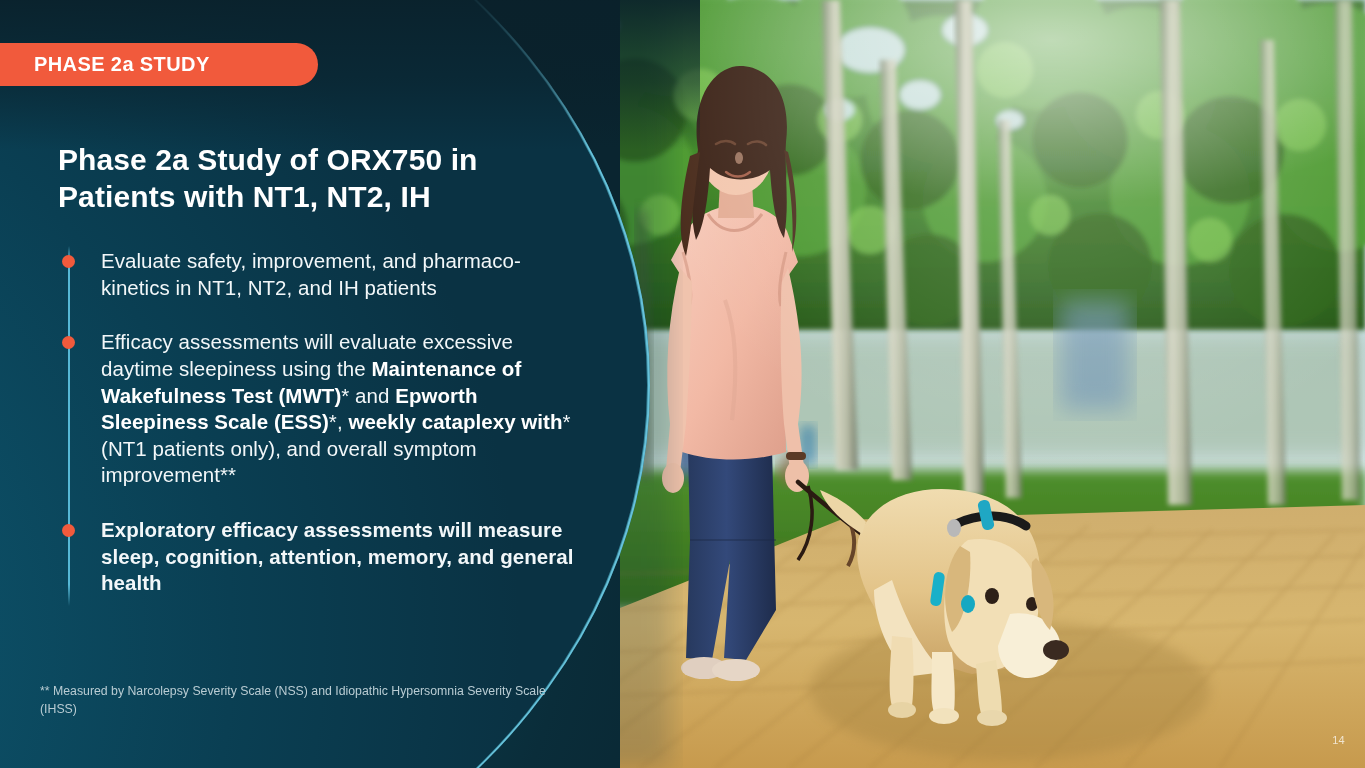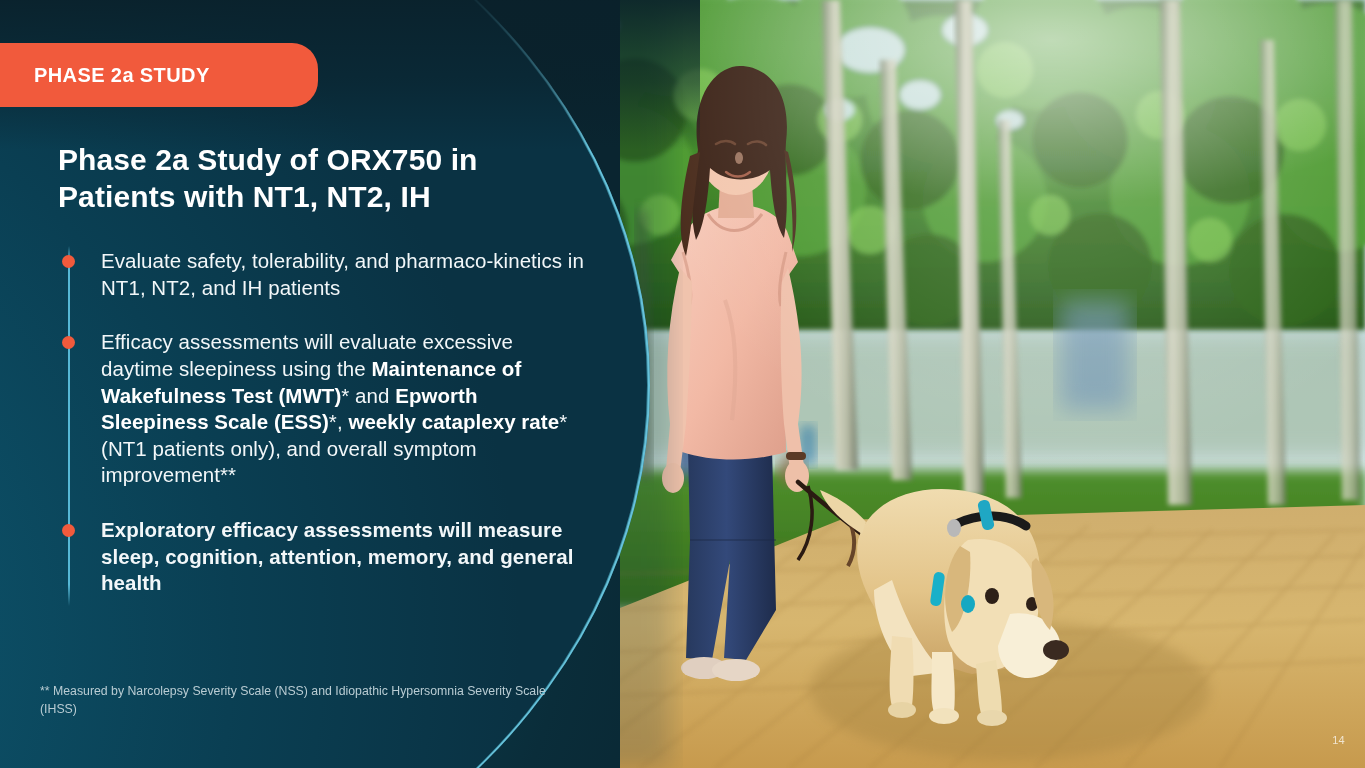--- a/index.html
+++ b/index.html
@@ -64,21 +64,21 @@
     position:absolute; left:0; top:0;
     width:700px; height:150px;
     background:linear-gradient(180deg, rgba(10,33,43,.92) 0%, rgba(10,33,43,.55) 55%, rgba(10,33,43,0) 100%);
     pointer-events:none;
   }
 
   
   .badge {
     position:absolute;
     left:0; top:43px;
-    height:64px;
+    height:43px;
     padding:0 44px 0 34px;
     display:flex; align-items:center;
     background:#f15a3c;
     border-radius:0 26px 26px 0;
     min-width:318px;
   }
   .badge-label {
     color:#ffffff;
     font-size:20px;
     font-weight:bold;
@@ -409,25 +409,25 @@
     <span class="badge-label">PHASE 2a STUDY</span>
   </div>
 
   <h1 class="title">Phase 2a Study of ORX750 in Patients with NT1, NT2, IH</h1>
 
   <div class="rail"></div>
 
   <div class="bullets" id="bullet-list">
       <div class="bullet">
         <span class="dot"></span>
-        <div class="bullet-text"><span>Evaluate safety, tolerability, and pharmaco-kinetics in NT1, NT2, and IH patients</span></div>
+        <div class="bullet-text"><span>Evaluate safety, improvement, and pharmaco-kinetics in NT1, NT2, and IH patients</span></div>
       </div>
       <div class="bullet">
         <span class="dot"></span>
-        <div class="bullet-text"><span>Efficacy assessments will evaluate excessive daytime sleepiness using the </span><b>Maintenance of Wakefulness Test (MWT)</b><span>* and </span><b>Epworth Sleepiness Scale (ESS)</b><span>*, </span><b>weekly cataplexy rate</b><span>* (NT1 patients only), and overall symptom improvement**</span></div>
+        <div class="bullet-text"><span>Efficacy assessments will evaluate excessive daytime sleepiness using the </span><b>Maintenance of Wakefulness Test (MWT)</b><span>* and </span><b>Epworth Sleepiness Scale (ESS)</b><span>*, </span><b>weekly cataplexy with</b><span>* (NT1 patients only), and overall symptom improvement**</span></div>
       </div>
       <div class="bullet">
         <span class="dot"></span>
         <div class="bullet-text"><span>Exploratory efficacy assessments will measure sleep, cognition, attention, memory, and general health</span></div>
       </div>
     </div>
 
   <div class="footnotes" id="footnotes">
       <div>** Measured by Narcolepsy Severity Scale (NSS) and Idiopathic Hypersomnia Severity Scale (IHSS)</div>
     </div>

